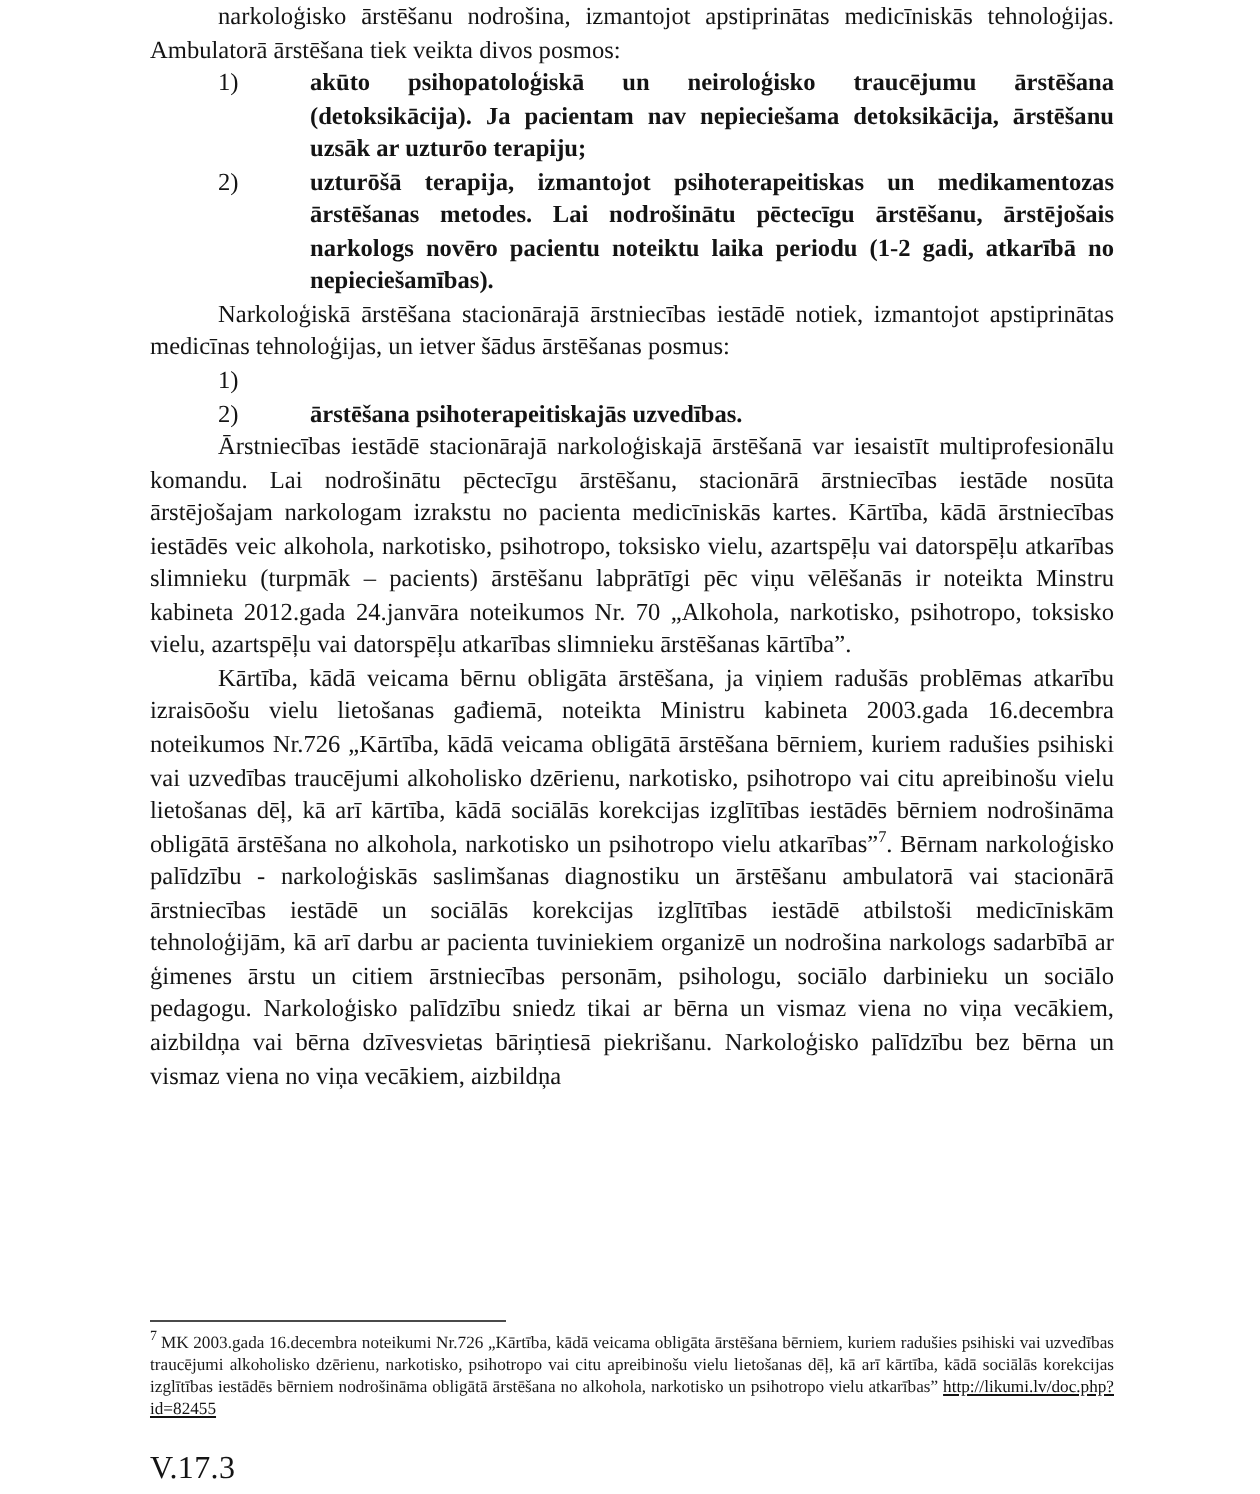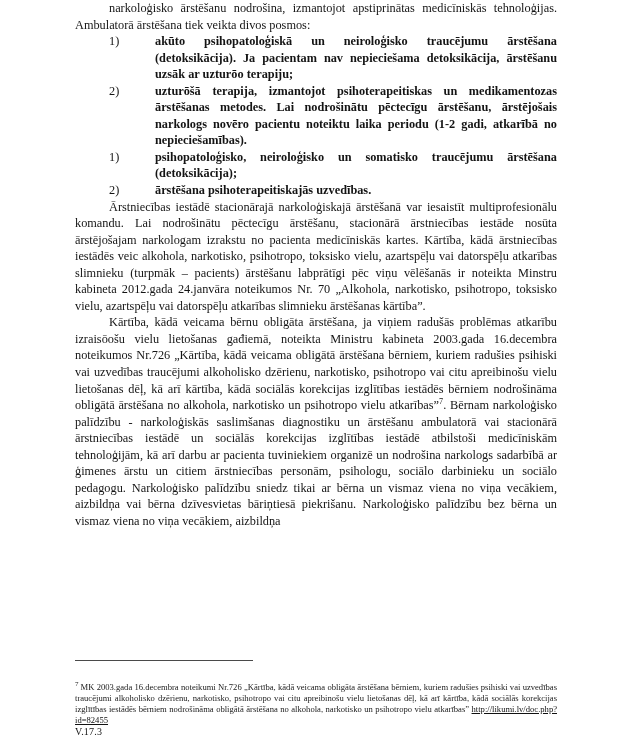--- a/index.html
+++ b/index.html
@@ -71,37 +71,36 @@
   }
   .footnote {
     position: absolute;
     left: 75px;
     top: 666px;
     width: 482px;
     font-size: 8.6px;
     line-height: 11.1px;
     text-align: justify;
     color: #1a1a1a;
-    margin-top: 16px;
   }
   .footnote .fn-mark {
     font-size: 7px;
     vertical-align: super;
     line-height: 0;
     margin-right: 2px;
   }
   .footnote a.fn-link {
     color: #111111;
     text-decoration: underline;
   }
   .page-footer {
     position: absolute;
     left: 75px;
     top: 726px;
-    font-size: 10px;
+    font-size: 16px;
     color: #141414;
     letter-spacing: 0.2px;
   }
 </style>
 </head>
 <body>
 
 <div class="page">
 
   <div class="body-text">
@@ -111,24 +110,24 @@
     <div class="list-row">
       <span class="lead">1)</span>
       <span class="content">akūto psihopatoloģiskā un neiroloģisko traucējumu ārstēšana (detoksikācija). Ja pacientam nav nepieciešama detoksikācija, ārstēšanu uzsāk ar uzturōo terapiju;</span>
     </div>
 
     <div class="list-row">
       <span class="lead">2)</span>
       <span class="content">uzturōšā terapija, izmantojot psihoterapeitiskas un medikamentozas ārstēšanas metodes. Lai nodrošinātu pēctecīgu ārstēšanu, ārstējošais narkologs novēro pacientu noteiktu laika periodu (1-2 gadi, atkarībā no nepieciešamības).</span>
     </div>
 
+    <p class="ind">Narkoloģiskā ārstēšana stacionārajā ārstniecības iestādē notiek, izmantojot apstiprinātas medicīnas tehnoloģijas, un ietver šādus ārstēšanas posmus:</p>
 
     <div class="list-row">
       <span class="lead">1)</span>
-      <span class="content">psihopatoloģisko, neiroloģisko un somatisko traucējumu ārstēšana (detoksikācija);</span>
     </div>
 
     <div class="list-row">
       <span class="lead">2)</span>
       <span class="content">ārstēšana psihoterapeitiskajās uzvedības.</span>
     </div>
 
     <p class="ind">Ārstniecības iestādē stacionārajā narkoloģiskajā ārstēšanā var iesaistīt multiprofesionālu komandu. Lai nodrošinātu pēctecīgu ārstēšanu, stacionārā ārstniecības iestāde nosūta ārstējošajam narkologam izrakstu no pacienta medicīniskās kartes. Kārtība, kādā ārstniecības iestādēs veic alkohola, narkotisko, psihotropo, toksisko vielu, azartspēļu vai datorspēļu atkarības slimnieku (turpmāk – pacients) ārstēšanu labprātīgi pēc viņu vēlēšanās ir noteikta Minstru kabineta 2012.gada 24.janvāra noteikumos Nr. 70 „Alkohola, narkotisko, psihotropo, toksisko vielu, azartspēļu vai datorspēļu atkarības slimnieku ārstēšanas kārtība”.</p>
 
     <p class="ind"><span>Kārtība, kādā veicama bērnu obligāta ārstēšana, ja viņiem radušās problēmas atkarību izraisōošu vielu lietošanas gađiemā, noteikta Ministru kabineta 2003.gada 16.decembra noteikumos Nr.726 „Kārtība, kādā veicama obligātā ārstēšana bērniem, kuriem radušies psihiski vai uzvedības traucējumi alkoholisko dzērienu, narkotisko, psihotropo vai citu apreibinošu vielu lietošanas dēļ, kā arī kārtība, kādā sociālās korekcijas izglītības iestādēs bērniem nodrošināma obligātā ārstēšana no alkohola, narkotisko un psihotropo vielu atkarības”</span><sup>7</sup><span>. Bērnam narkoloģisko palīdzību - narkoloģiskās saslimšanas diagnostiku un ārstēšanu ambulatorā vai stacionārā ārstniecības iestādē un sociālās korekcijas izglītības iestādē atbilstoši medicīniskām tehnoloģijām, kā arī darbu ar pacienta tuviniekiem organizē un nodrošina narkologs sadarbībā ar ģimenes ārstu un citiem ārstniecības personām, psihologu, sociālo darbinieku un sociālo pedagogu. Narkoloģisko palīdzību sniedz tikai ar bērna un vismaz viena no viņa vecākiem, aizbildņa vai bērna dzīvesvietas bāriņtiesā piekrišanu. Narkoloģisko palīdzību bez bērna un vismaz viena no viņa vecākiem, aizbildņa</span></p>

